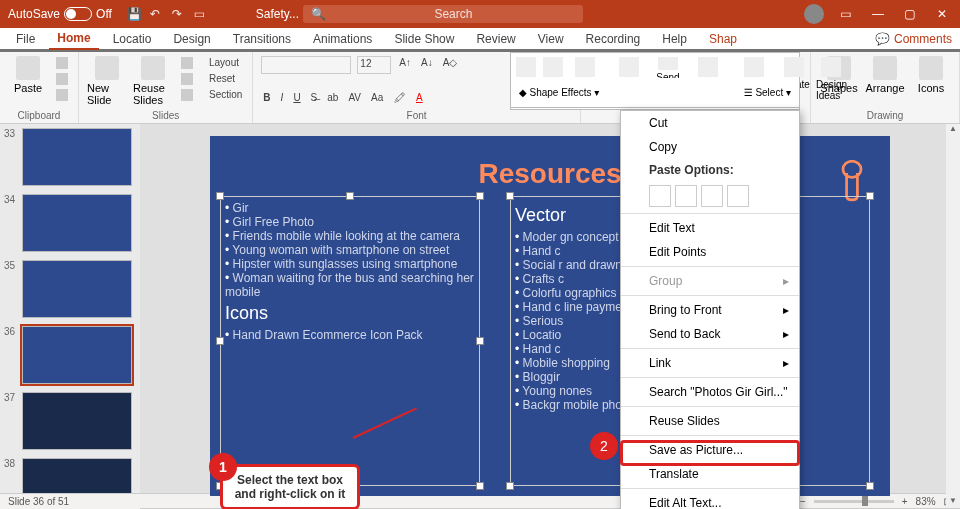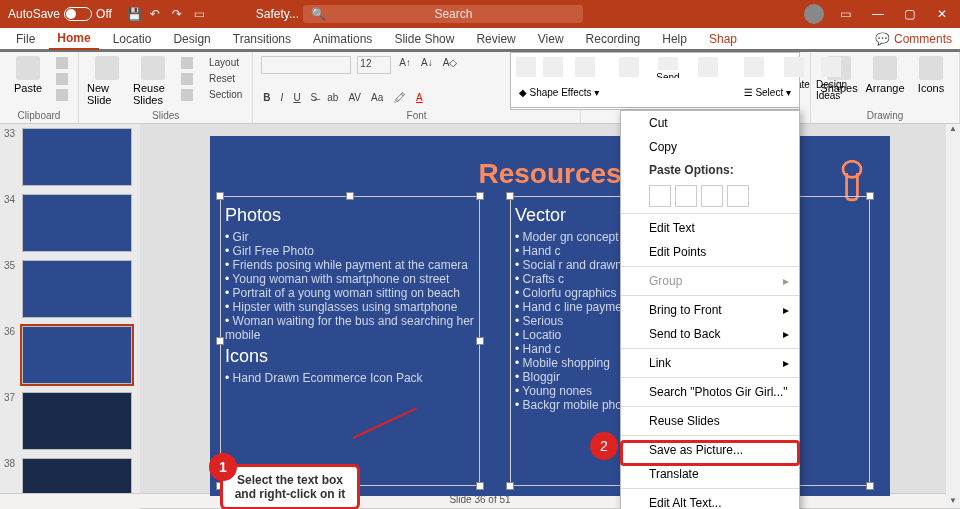--- a/index.html
+++ b/index.html
@@ -68,21 +68,21 @@
 .ctx-highlight { position:absolute; right:160px; top:440px; width:180px; height:26px; border:3px solid #d22; border-radius:4px; z-index:11; pointer-events:none; }
 .ctx-badge2 { position:absolute; right:342px; top:432px; width:28px; height:28px; background:#d22; color:#fff; border-radius:50%; display:flex; align-items:center; justify-content:center; font-size:14px; z-index:12; }
 
 .mini-toolbar { position:absolute; right:160px; top:52px; width:290px; height:58px; background:#fff; border:1px solid #bbb; display:flex; gap:6px; padding:4px; font-size:10px; z-index:9; }
 .mt-btn { display:flex; flex-direction:column; align-items:center; gap:2px; cursor:pointer; }
 .mt-ico { width:20px; height:20px; background:#eee; }
 .mini-toolbar-row2 { position:absolute; right:160px; top:78px; width:290px; height:30px; background:#fff; border:1px solid #bbb; border-top:none; display:flex; align-items:center; gap:10px; padding:0 8px; font-size:10px; z-index:9; }
 
 .notes { height:24px; border-top:1px solid #ccc; padding:4px 12px; font-size:12px; color:#888; }
 
-.status { height:16px; background:#f3f2f1; border-top:1px solid #ccc; display:flex; align-items:center; font-size:10px; color:#555; padding:0 8px; gap:12px;flex-direction:column; }
+.status { height:16px; background:#f3f2f1; border-top:1px solid #ccc; display:flex; align-items:center; font-size:10px; color:#555; padding:0 8px; gap:12px; }
 .status .right { margin-left:auto; display:flex; align-items:center; gap:8px; }
 .zoom-slider { width:80px; height:3px; background:#ccc; position:relative; }
 .zoom-slider::after { content:""; width:6px; height:10px; background:#888; position:absolute; left:60%; top:-4px; }
 
 .sb-v { position:absolute; right:0; top:0; bottom:0; width:14px; background:#f0f0f0; display:flex; flex-direction:column; align-items:center; }
 .sb-arrow { width:12px; height:12px; font-size:8px; text-align:center; cursor:pointer; color:#666; }
 
 .pin-icon { position:absolute; right:20px; top:24px; width:36px; height:42px; }
 </style>
 </head>
@@ -292,27 +292,25 @@
 
         <div class="textbox tb1">
           <div class="handle" style="left:-5px;top:-5px"></div>
             <div class="handle" style="right:-5px;top:-5px"></div>
           <div class="handle" style="left:-5px;bottom:-5px"></div>
             <div class="handle" style="right:-5px;bottom:-5px"></div>
           <div class="handle" style="left:50%;top:-5px;margin-left:-4px"></div>
             <div class="handle" style="left:50%;bottom:-5px;margin-left:-4px"></div>
           <div class="handle" style="top:50%;left:-5px;margin-top:-4px"></div>
             <div class="handle" style="top:50%;right:-5px;margin-top:-4px"></div>
-          <div class="h3">Photos</div>
           <ul class="ul">
             <li>Gir</li>
             <li>Girl Free Photo</li>
-            <li>Friends posing while payment at the camera</li>
+            <li>Friends mobile while looking at the camera</li>
             <li>Young woman with smartphone on street</li>
-            <li>Portrait of a young woman sitting on beach</li>
             <li>Hipster with sunglasses using smartphone</li>
             <li>Woman waiting for the bus and searching her mobile</li>
           </ul>
           <div class="h3">Icons</div>
           <ul class="ul">
             <li>Hand Drawn Ecommerce Icon Pack</li>
           </ul>
         </div>
 
         <div class="textbox tb2">

